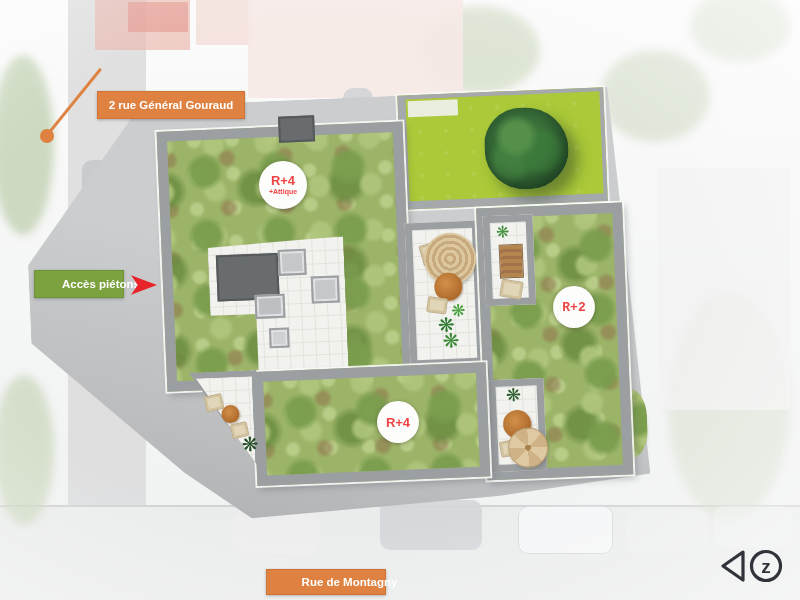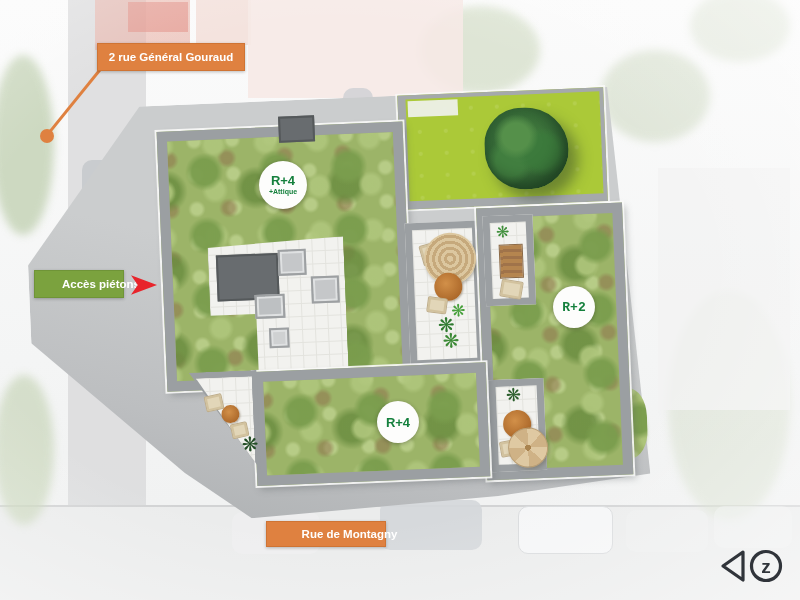--- a/index.html
+++ b/index.html
@@ -65,28 +65,28 @@
      background:radial-gradient(circle,#a9834f 0 3px,transparent 3px),
        conic-gradient(#dfc9a2 0 45deg,#cfb286 0 90deg,#dfc9a2 0 135deg,#cfb286 0 180deg,
                       #dfc9a2 0 225deg,#cfb286 0 270deg,#dfc9a2 0 315deg,#cfb286 0 360deg);
      box-shadow:2px 2px 4px rgba(90,80,60,.35); }
   .plant { line-height:1; }
 
   
   .label { color:#fff; font-weight:bold; font-size:11.5px; text-align:center;
      display:flex; align-items:center; justify-content:center;
      box-shadow:0 1px 3px rgba(0,0,0,.25); white-space:nowrap; }
-  .label.orange { background:#df8140; border:1px solid #cf7434; }
+  .label.orange { background:#df8140; border:1px solid #cf7434;margin-top:48px; }
   .label.green  { background:#7ba23e; border:1px solid #6f9437;padding-left:44px; }
   .leader { height:3px; background:#df8140; transform-origin:0 50%; border-radius:2px; }
   .leader-dot { width:14px; height:14px; border-radius:50%; background:#df8140; }
   .arrow-red { width:26px; height:22px; background:#e8242b;
      clip-path:polygon(0 6%,100% 50%,0 94%,26% 50%); }
   .badge { background:#fdfdfc; border-radius:50%; display:flex; flex-direction:column;
-     align-items:center; justify-content:center; color:#15803d;
+     align-items:center; justify-content:center; color:#ef4444;
      box-shadow:0 1px 4px rgba(0,0,0,.3); }
   .badge .b1 { font-weight:bold; font-size:13px; line-height:13px; }
   .badge .b2 { font-weight:bold; font-size:7px; line-height:9px; }
 </style>
 </head>
 <body>
 
 <div id="stage">
 
   <div class="abs street-v"></div>

